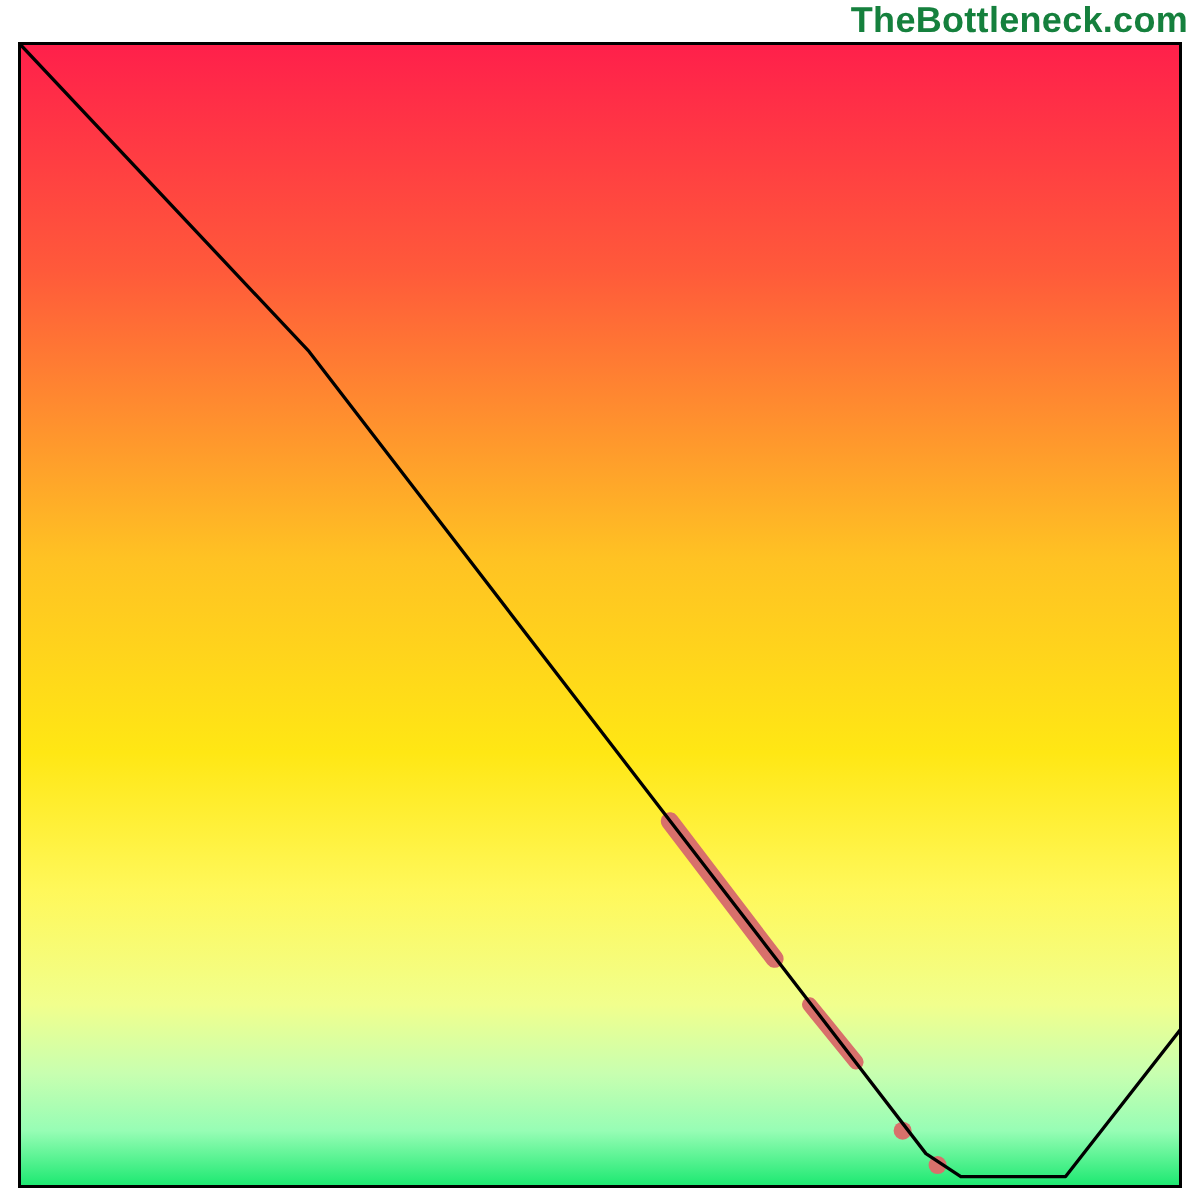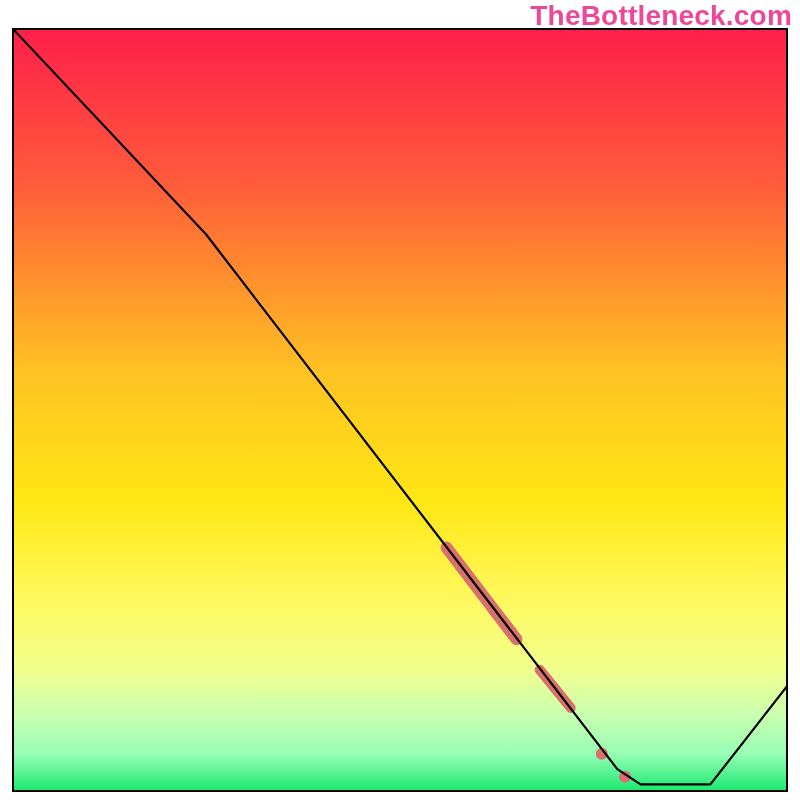--- a/index.html
+++ b/index.html
@@ -13,23 +13,23 @@
   }
   .chart-wrap {
     position: relative;
     width: 800px;
     height: 800px;
   }
   .watermark {
     position: absolute;
     top: 0;
     right: 8px;
-    font-size: 28px;
+    font-size: 24px;
     font-weight: 600;
-    color: #ec4899;
+    color: #15803d;
     letter-spacing: 0.2px;
     user-select: none;
   }
   svg.chart {
     position: absolute;
     left: 12px;
     top: 28px;
     width: 776px;
     height: 764px;
     display: block;

